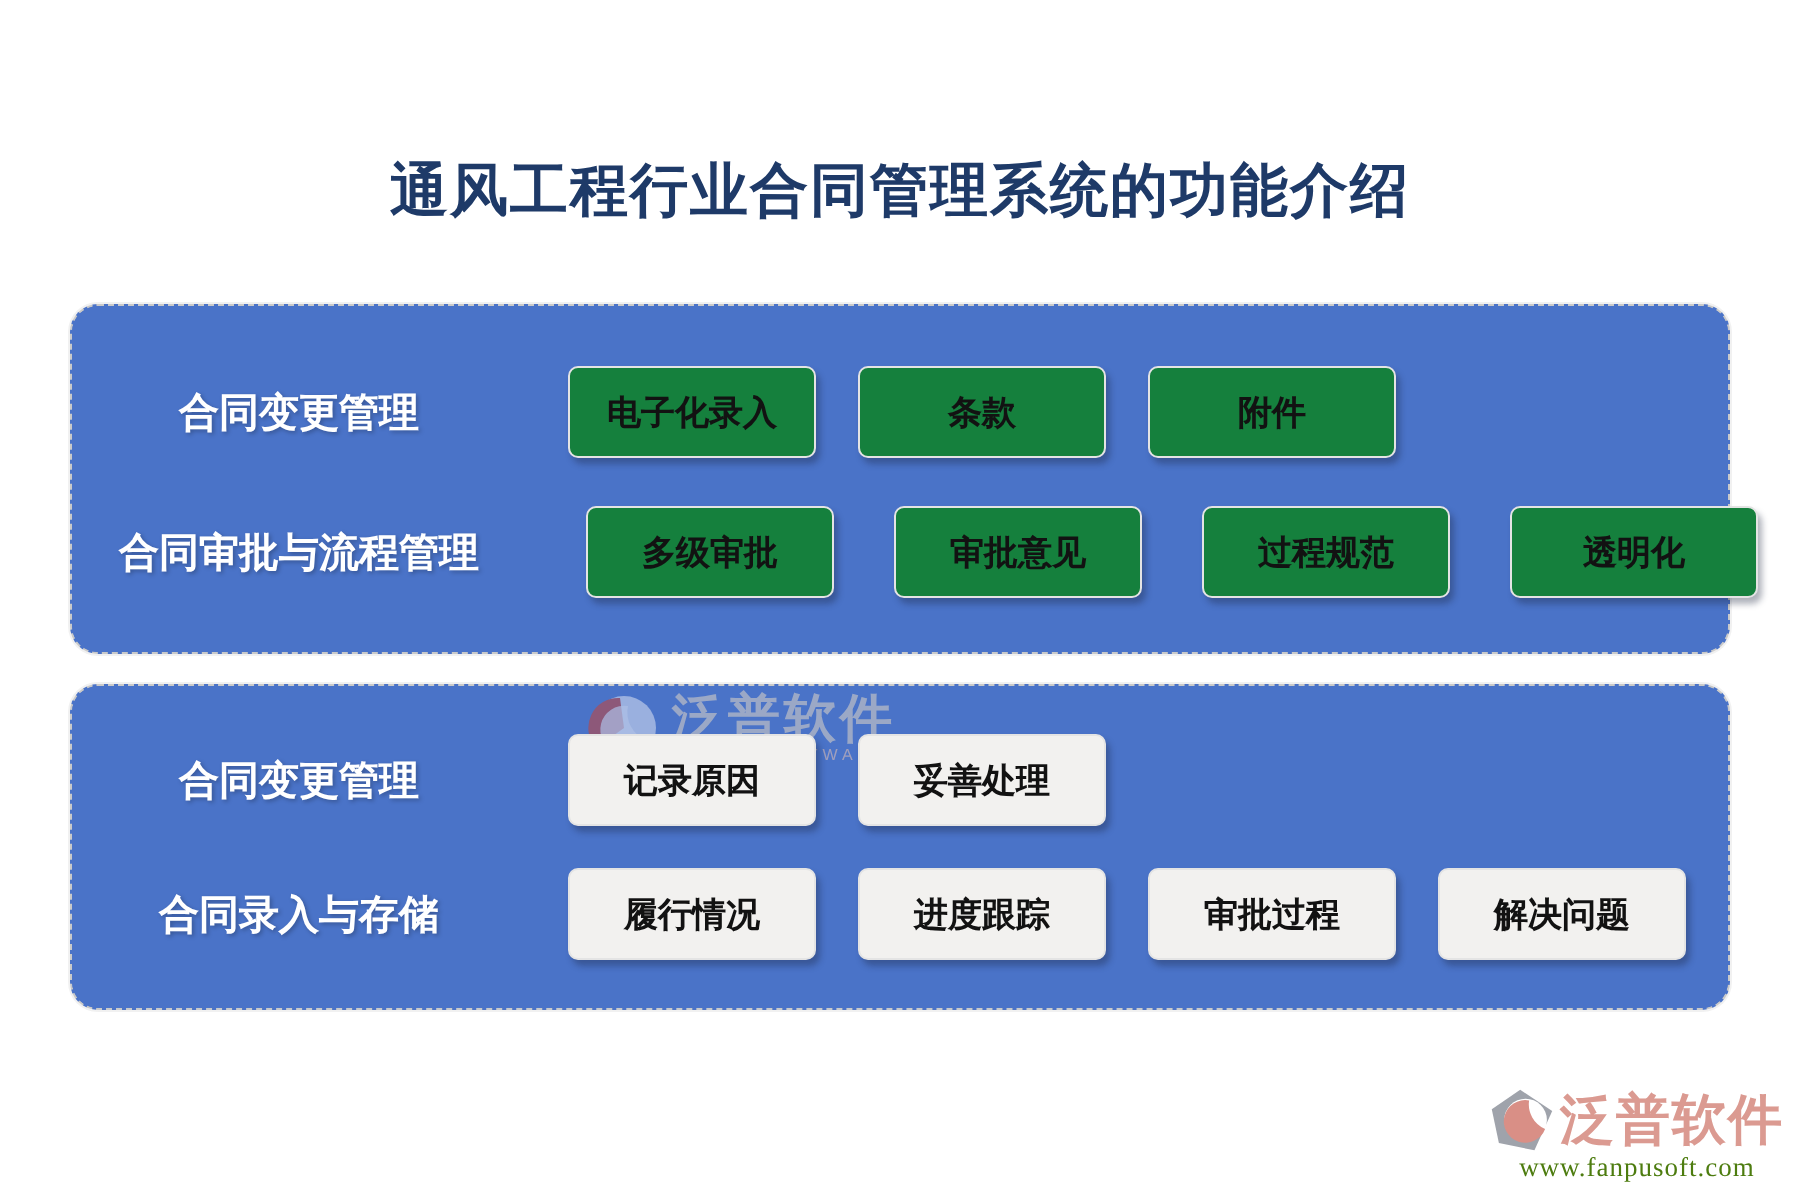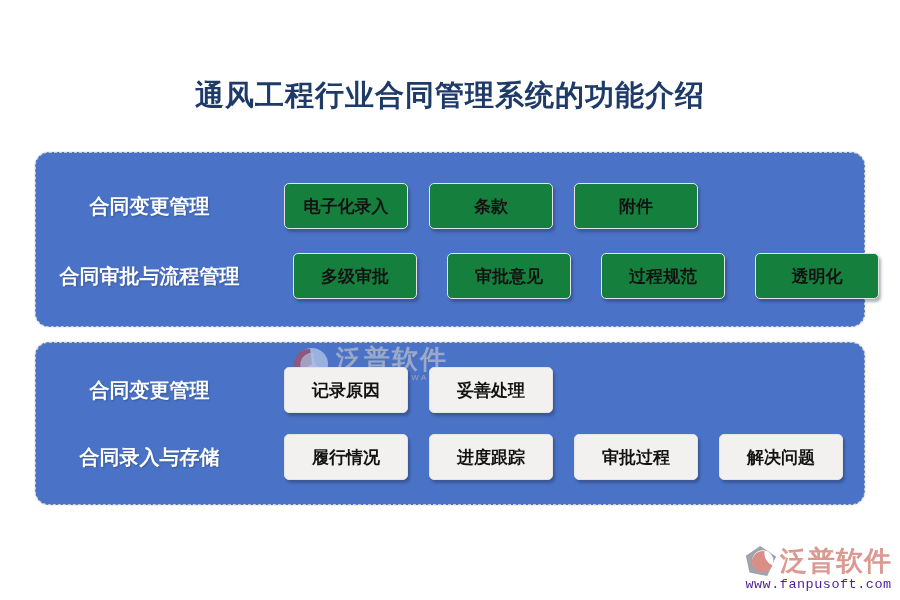--- a/index.html
+++ b/index.html
@@ -57,22 +57,22 @@
   .logo-mark { display:block; }
   
   .footer {
     position:absolute; right:8px; bottom:8px; text-align:center;
   }
   .footer-top { display:flex; align-items:center; justify-content:flex-end; gap:3px; }
   .footer-brand {
     font-size:27px; font-weight:600; color:#db9a91; letter-spacing:1px; line-height:30px;
   }
   .footer-url {
-    font-family:Liberation Mono, monospace;
-    font-size:13.5px; color:#4c1d95; margin-top:0px; letter-spacing:0.5px;
+    font-family:Liberation Serif, serif;
+    font-size:13.5px; color:#4d7c0f; margin-top:0px; letter-spacing:0.5px;
   }
 </style>
 </head>
 <body>
 
 <div class="title">通风工程行业合同管理系统的功能介绍</div>
 
 <div class="panel panel-1">
   <div class="frow frow-a">
     <div class="frow-label">合同变更管理</div>

